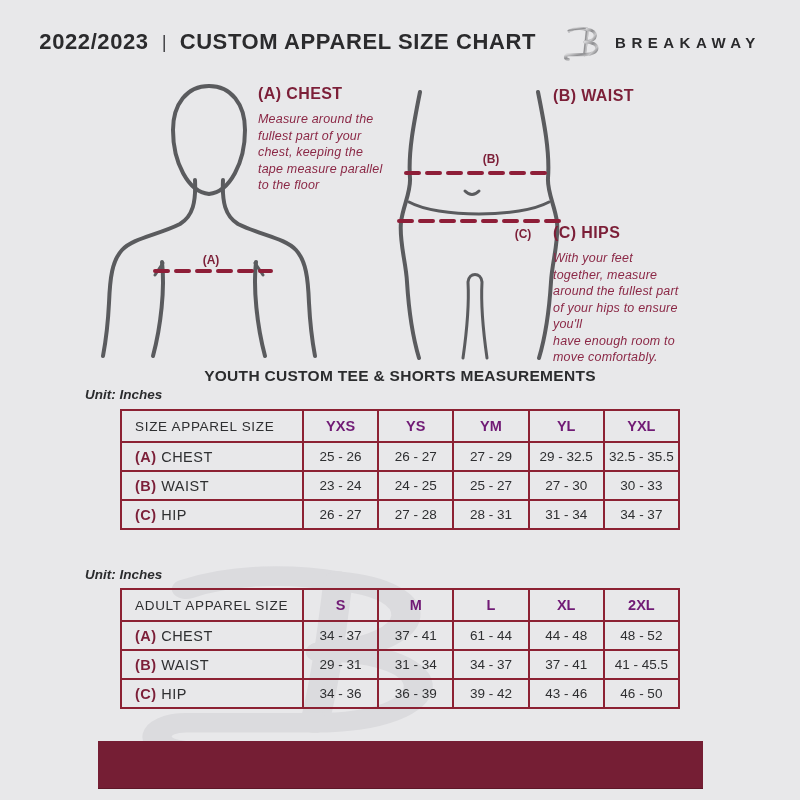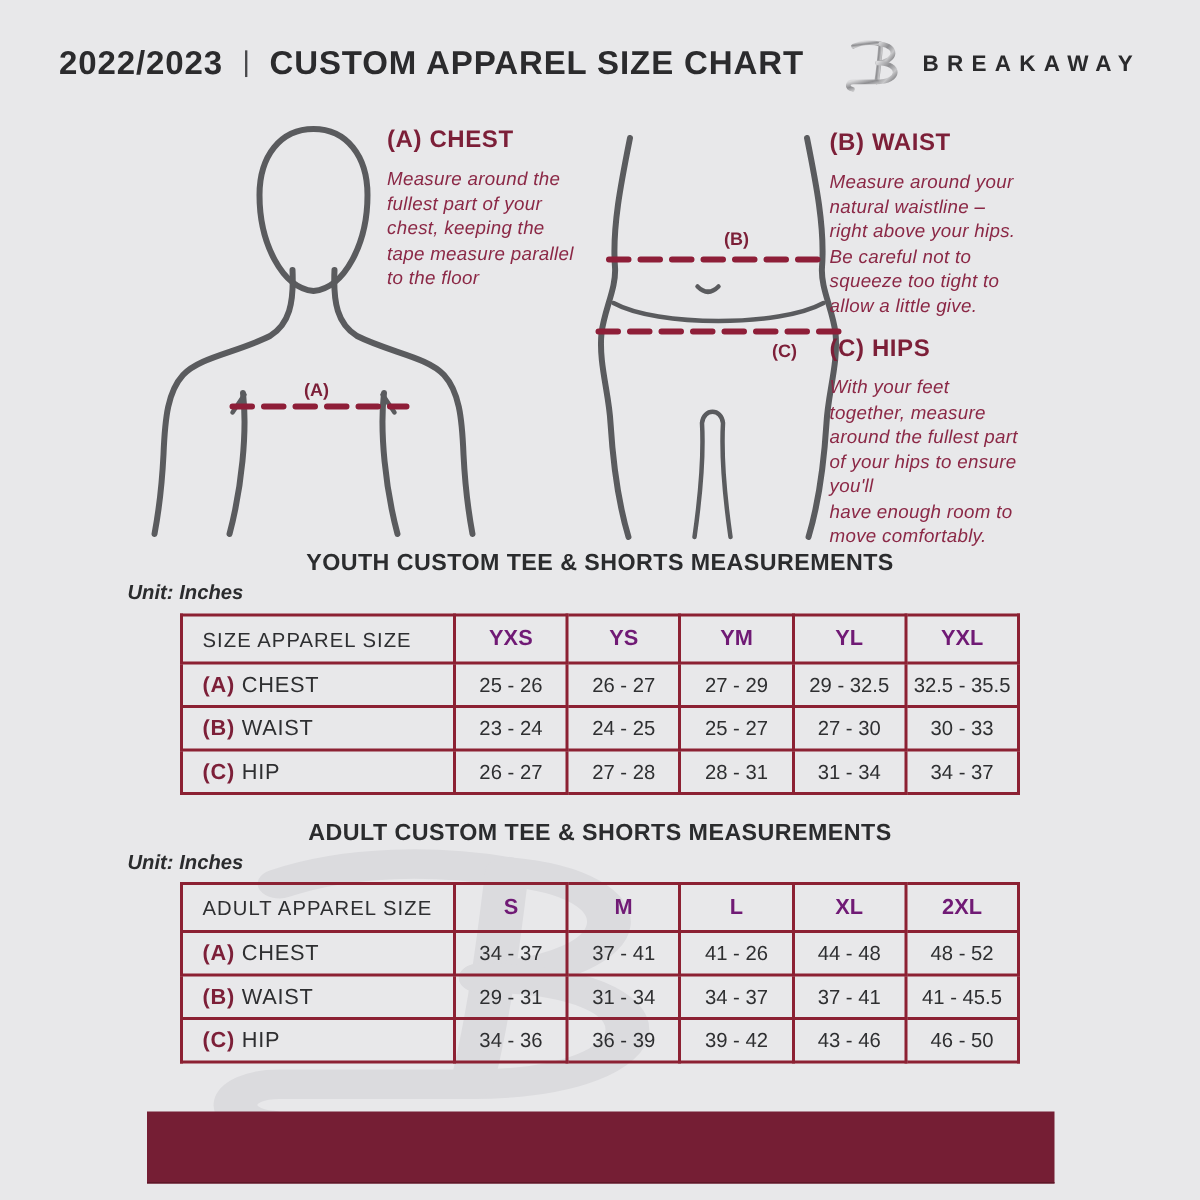--- a/index.html
+++ b/index.html
@@ -141,26 +141,20 @@
   <div class="instr" id="instr-chest">
     <h3>(A) CHEST</h3>
     <p>Measure around the
 fullest part of your
 chest, keeping the
 tape measure parallel
 to the floor</p>
   </div>
   <div class="instr" id="instr-waist">
     <h3>(B) WAIST</h3>
-    <p>Measure around your
-natural waistline –
-right above your hips.
-Be careful not to
-squeeze too tight to
-allow a little give.</p>
   </div>
   <div class="instr" id="instr-hips">
     <h3>(C) HIPS</h3>
     <p>With your feet
 together, measure
 around the fullest part
 of your hips to ensure
 you'll
 have enough room to
 move comfortably.</p>
@@ -226,21 +220,20 @@
       </td>
       <td class="val">26 - 27</td>
       <td class="val">27 - 28</td>
       <td class="val">28 - 31</td>
       <td class="val">31 - 34</td>
       <td class="val">34 - 37</td>
     </tr>
   </tbody>
     </table>
 
-  <div class="tbl-title" id="adult-title">ADULT CUSTOM TEE &amp; SHORTS MEASUREMENTS</div>
   <div class="tbl-unit" id="adult-unit">Unit: Inches</div>
 
   <table class="size-table" id="adult-table">
     <colgroup>
         <col style="width:182px">
         <col>
         <col>
         <col>
         <col>
         <col>
@@ -254,21 +247,21 @@
       <th class="size">XL</th>
       <th class="size">2XL</th>
     </tr>
     <tr class="row">
       <td class="rowlab">
         <span class="prefix">(A)</span>
         <span>CHEST</span>
       </td>
       <td class="val">34 - 37</td>
       <td class="val">37 - 41</td>
-      <td class="val">41 - 26</td>
+      <td class="val">61 - 44</td>
       <td class="val">44 - 48</td>
       <td class="val">48 - 52</td>
     </tr>
     <tr class="row">
       <td class="rowlab">
         <span class="prefix">(B)</span>
         <span>WAIST</span>
       </td>
       <td class="val">29 - 31</td>
       <td class="val">31 - 34</td>

